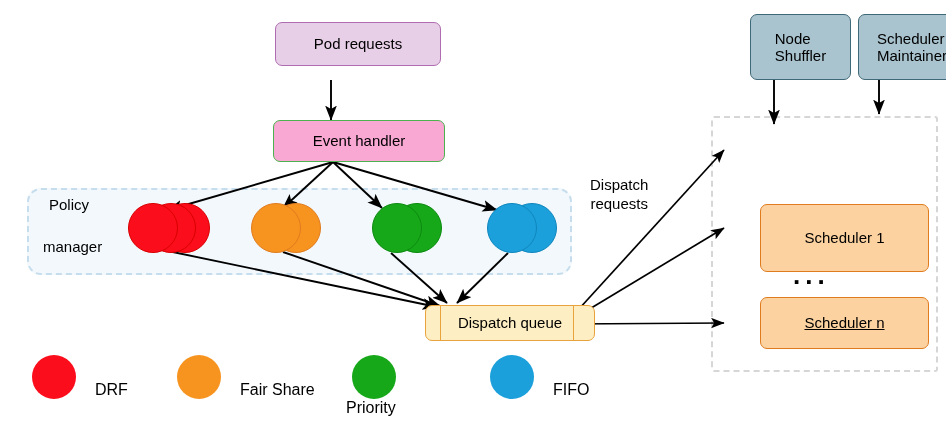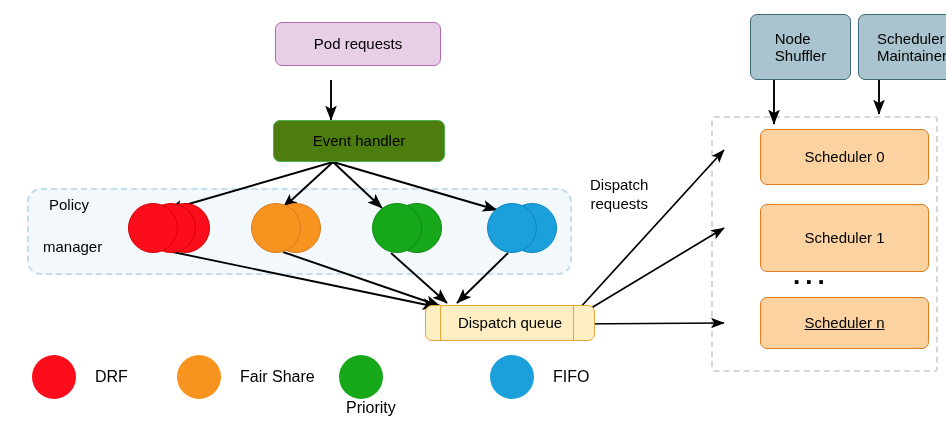--- a/index.html
+++ b/index.html
@@ -35,21 +35,21 @@
     font-size: 15px;
     line-height: 1.15;
     white-space: pre-line;
     margin-left: 27px;
   }
   .node-pod {
     background: #e8cfe8;
     border: 1.6px solid #b06cb0;
   }
   .node-event {
-    background: #4d7c0f;
+    background: #f9a8d4;
     border: 1.6px solid #4db24d;
   }
   .node-queue {
     background: #fdeec3;
     border: 1.6px solid #e8a33d;
   }
   .node-ctrl {
     background: #a9c4cf;
     border: 1.6px solid #3f6878;
   }
@@ -85,21 +85,21 @@
     white-space: pre-line;
     line-height: 1.25;
   }
   .circle {
     position: absolute;
     border-radius: 50%;
   }
   .legend-item {
     position: absolute;
     display: flex;
-    align-items: center;
+    align-items: flex-end;
   }
   .legend-dot {
     width: 44px;
     height: 44px;
     border-radius: 50%;
     flex: 0 0 auto;
   }
   .legend-label {
     margin-left: 19px;
     font-size: 16px;
@@ -187,21 +187,20 @@
 
   <div class="plain-label" style="left:590px; top:176px; text-align:center;">Dispatch
 requests</div>
 
   <div class="node node-ctrl" style="left:723px; top:14px; width:101px; height:66px;">Node
 Shuffler</div>
 
   <div class="node node-ctrl" style="left:831px; top:14px; width:108px; height:66px;">Scheduler
 Maintainer</div>
 
-  <div class="node node-sched" style="left:733px; top:129px; width:169px; height:56px;">Scheduler 0</div>
 
   <div class="node node-sched" style="left:733px; top:204px; width:169px; height:68px;">Scheduler 1</div>
 
   <div class="ellipsis" style="left:793px; top:260px;">...</div>
 
   <div class="node node-sched" style="left:733px; top:297px; width:169px; height:52px;text-decoration:underline;">Scheduler n</div>
 
   <div class="legend-item" style="left:32px; top:355px;">
     <span class="legend-dot" style="background:#fc0d1b;"></span>
     <span class="legend-label">DRF</span>

